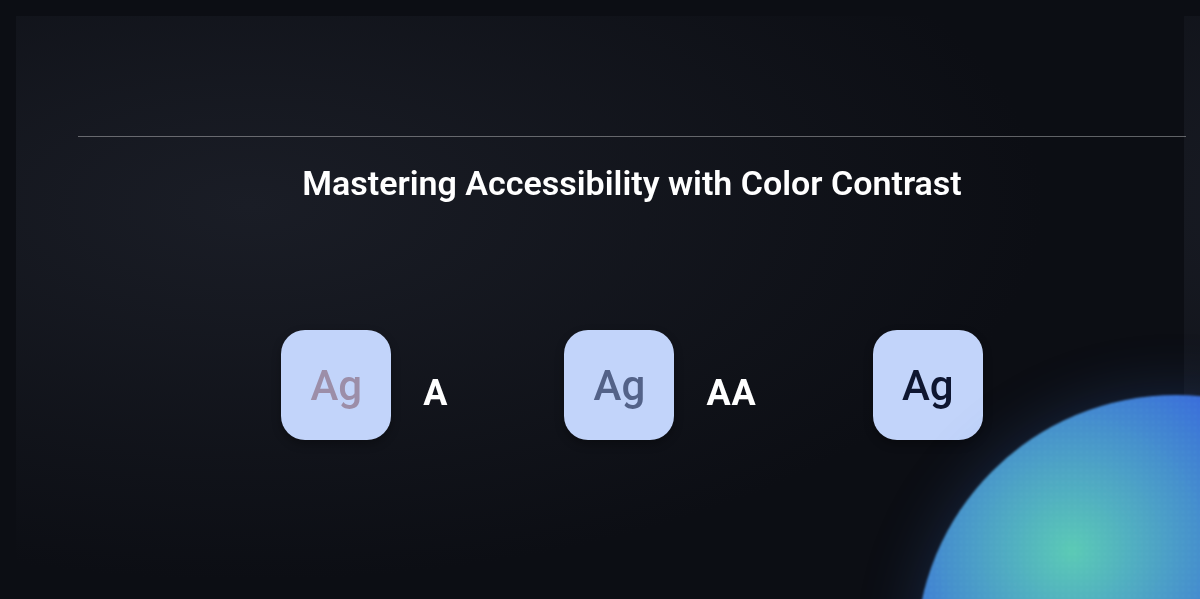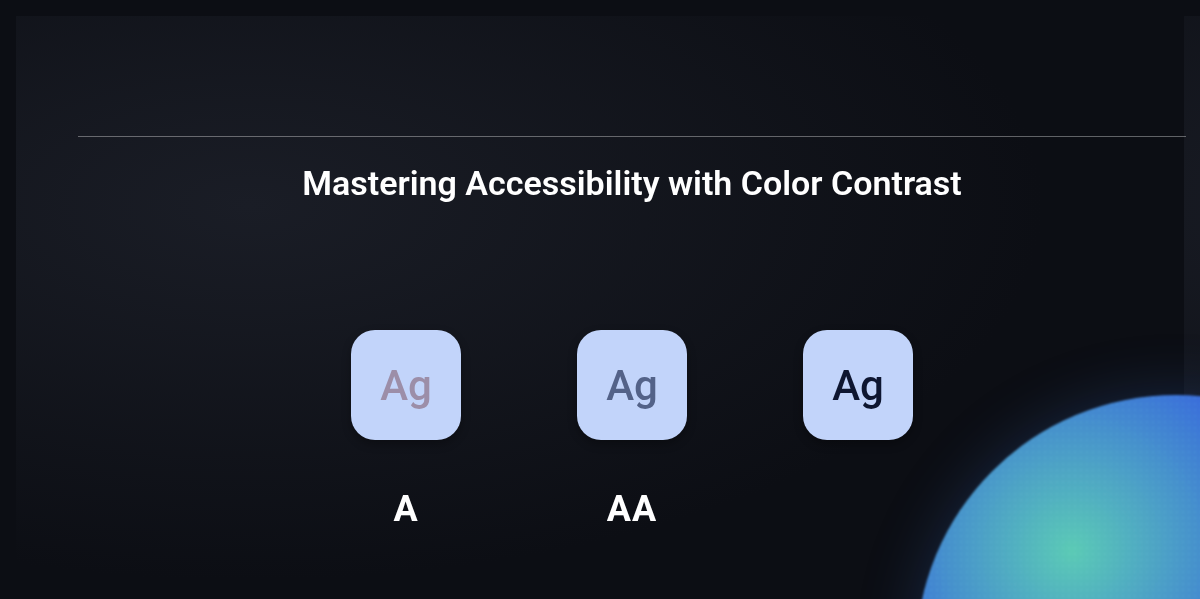--- a/index.html
+++ b/index.html
@@ -33,21 +33,20 @@
     position: absolute;
     top: 250px;
     left: 0;
     right: 0;
     display: flex;
     justify-content: center;
     gap: 52px;
   }
   .swatch-group {
     display: flex;
-    flex-direction: column;
     align-items: center;
   }
   .swatch {
     width: 110px;
     height: 110px;
     background: #c2d4fa;
     border-radius: 24px;
     display: flex;
     align-items: center;
     justify-content: center;

